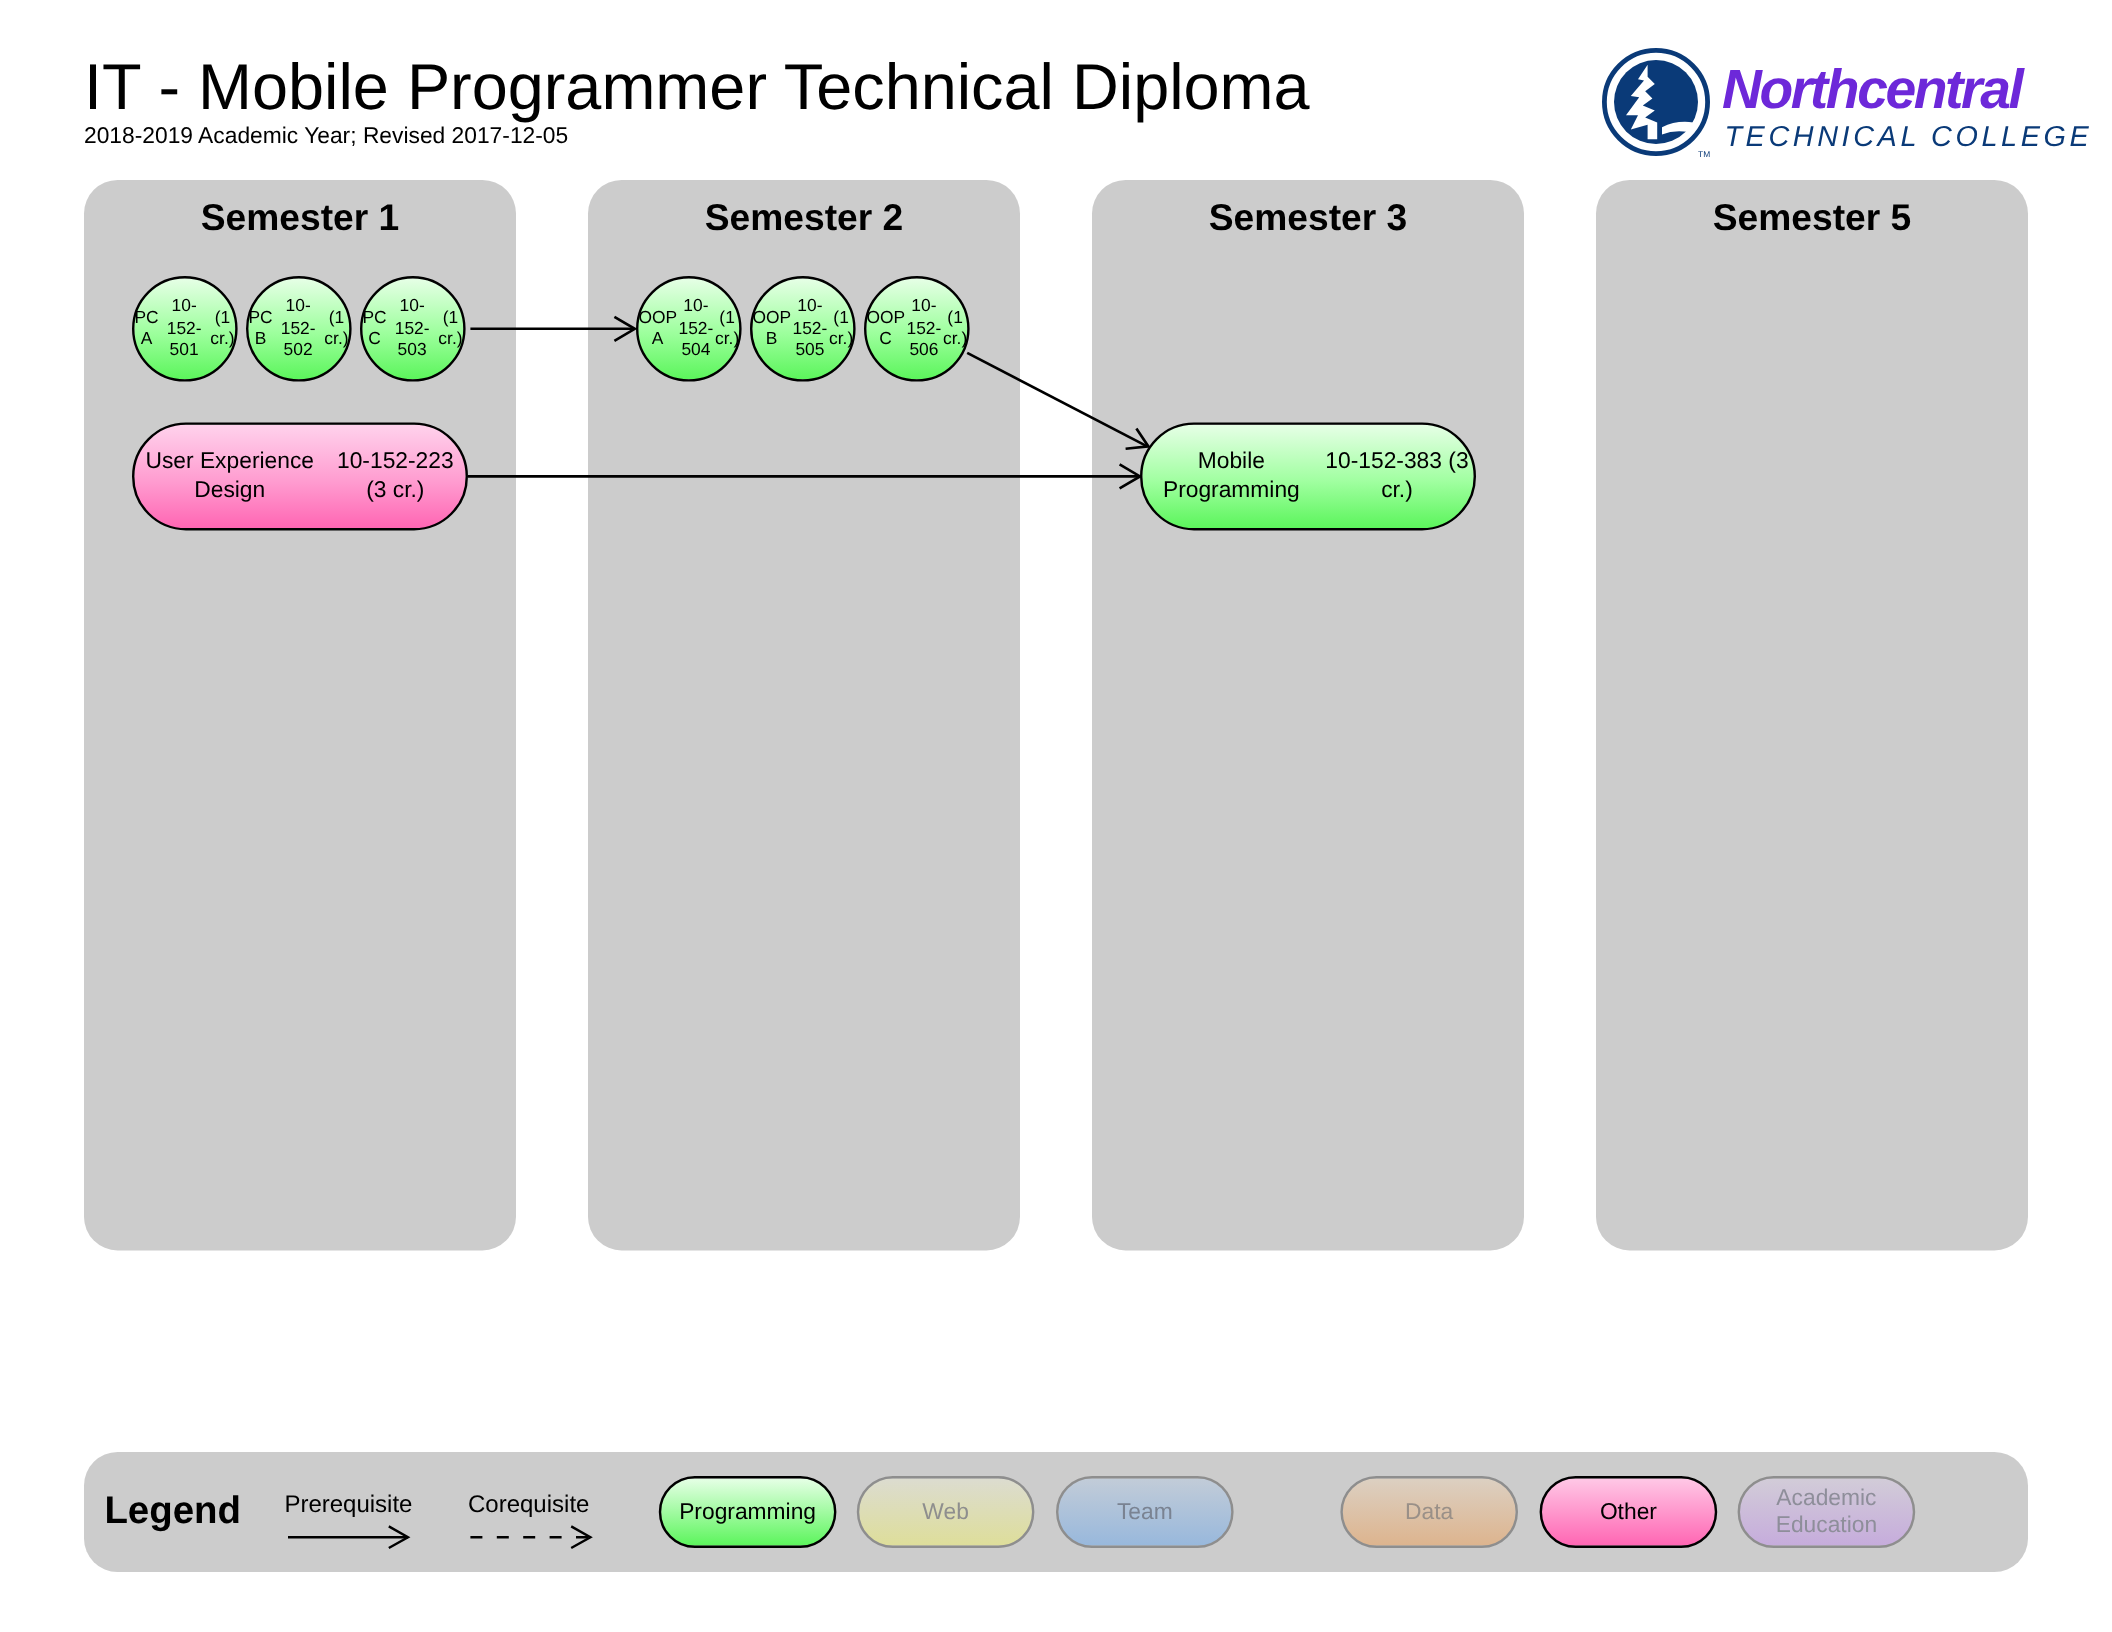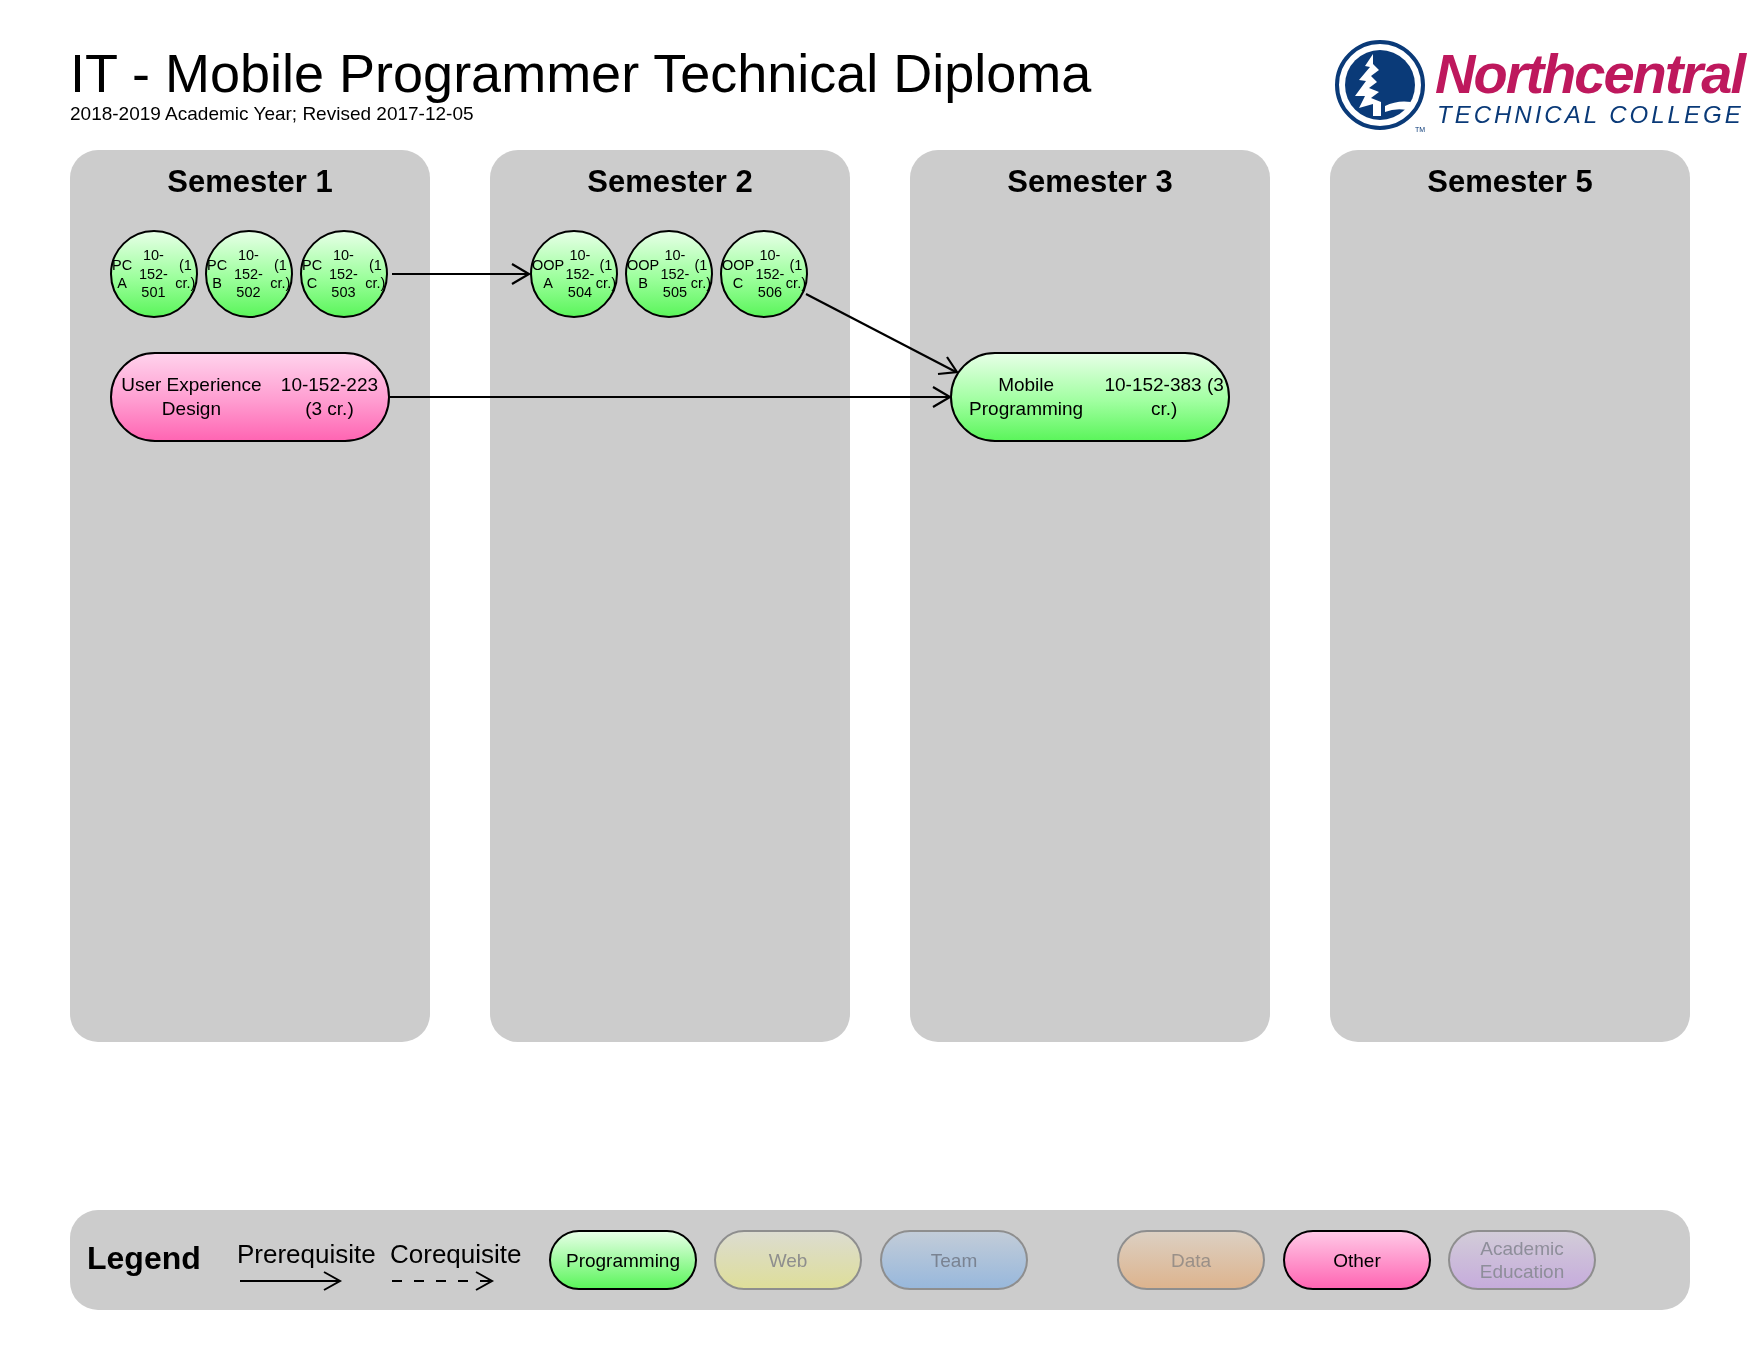--- a/index.html
+++ b/index.html
@@ -3,22 +3,22 @@
 <meta charset="utf-8">
 <style>
   html, body { margin: 0; padding: 0; background: #ffffff; }
   body { width: 1760px; height: 1360px; position: relative; overflow: hidden;
          font-family: "Liberation Sans", sans-serif; color: #000; }
   .title { position: absolute; left: 70px; top: 42px; font-size: 54px; line-height: 62px; white-space: nowrap; text-align: right; }
   .subtitle { position: absolute; left: 70px; top: 103px; font-size: 19px; line-height: 22px; white-space: nowrap; }
 
   .logo { position: absolute; left: 1335px; top: 40px; width: 360px; height: 95px; }
   .logo svg { position: absolute; left: 0; top: 0; }
-  .logo-name { position: absolute; left: 100px; top: 6px; font-size: 56px; font-weight: bold; font-style: italic;
-               color: #be185d; letter-spacing: -2px; line-height: 56px; white-space: nowrap; }
+  .logo-name { position: absolute; left: 100px; top: 6px; font-size: 46px; font-weight: bold; font-style: italic;
+               color: #6d28d9; letter-spacing: -2px; line-height: 56px; white-space: nowrap; }
   .logo-sub { position: absolute; left: 102px; top: 62px; font-size: 24px; font-style: italic; color: #0a3a78;
               letter-spacing: 3px; line-height: 26px; white-space: nowrap; }
   .logo-tm { position: absolute; left: 80px; top: 86px; font-size: 7px; color: #0a3a78; }
 
   .semester { position: absolute; top: 150px; width: 360px; height: 892px; background: #cccccc; border-radius: 28px; }
   .semester h2 { margin: 0; position: absolute; left: 0; right: 0; top: 14px; text-align: center;
                  font-size: 31px; font-weight: bold; line-height: 36px; }
 
   .edges { position: absolute; left: 0; top: 0; pointer-events: none; }
 
@@ -27,21 +27,21 @@
             display: flex; flex-direction: row; align-items: center; justify-content: center;
             font-size: 14.5px; line-height: 18.5px; text-align: center; box-sizing: border-box; }
   .pill { position: absolute; height: 90px; border-radius: 45px; border: 2px solid #000; box-sizing: border-box;
           display: flex; flex-direction: row; align-items: center; justify-content: center;
           font-size: 19px; line-height: 24px; text-align: center; }
   .green { background: linear-gradient(to bottom, #e6ffe6 0%, #a0ffa0 55%, #5cf55c 100%); }
   .pink { background: linear-gradient(to bottom, #ffd2ec 0%, #ff9cd0 55%, #ff66b3 100%); }
 
   .legend { position: absolute; left: 70px; top: 1210px; width: 1620px; height: 100px; background: #cccccc; border-radius: 28px; }
   .legend-title { position: absolute; left: 17px; top: 30px; font-size: 32px; font-weight: bold; line-height: 36px; text-align: right; }
-  .legend-lbl { position: absolute; top: 33px; font-size: 26px; line-height: 22px; white-space: nowrap; }
+  .legend-lbl { position: absolute; top: 33px; font-size: 20px; line-height: 22px; white-space: nowrap; }
   .legend-arrow { position: absolute; top: 60px; }
   .lpill { position: absolute; top: 20px; width: 148px; height: 60px; border-radius: 30px; box-sizing: border-box;
            display: flex; align-items: center; justify-content: center; text-align: center;
            font-size: 19px; line-height: 23px; }
   .lp-prog { border: 2px solid #000; color: #000; background: linear-gradient(to bottom, #e6ffe6, #5cf55c); }
   .lp-web { border: 2px solid #8e8e8e; color: #8e8e8e; background: linear-gradient(to bottom, #dcdcd0, #dede9a); }
   .lp-team { border: 2px solid #8e8e8e; color: #7a8392; background: linear-gradient(to bottom, #c2ccd8, #98b8dc); }
   .lp-data { border: 2px solid #8e8e8e; color: #9a9088; background: linear-gradient(to bottom, #dcd0c2, #ddb48e); }
   .lp-other { border: 2px solid #000; color: #000; background: linear-gradient(to bottom, #ffc8e6, #ff66b3); text-align: center; }
   .lp-gened { border: 2px solid #8e8e8e; color: #8e8e9a; background: linear-gradient(to bottom, #d2ccd8, #c6acdc); }

